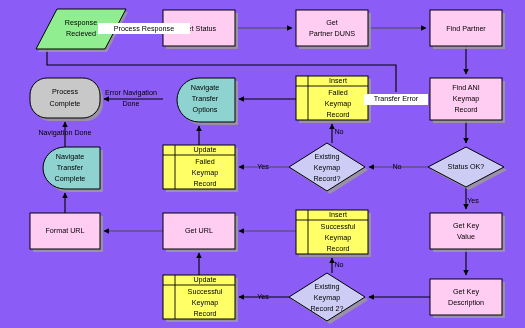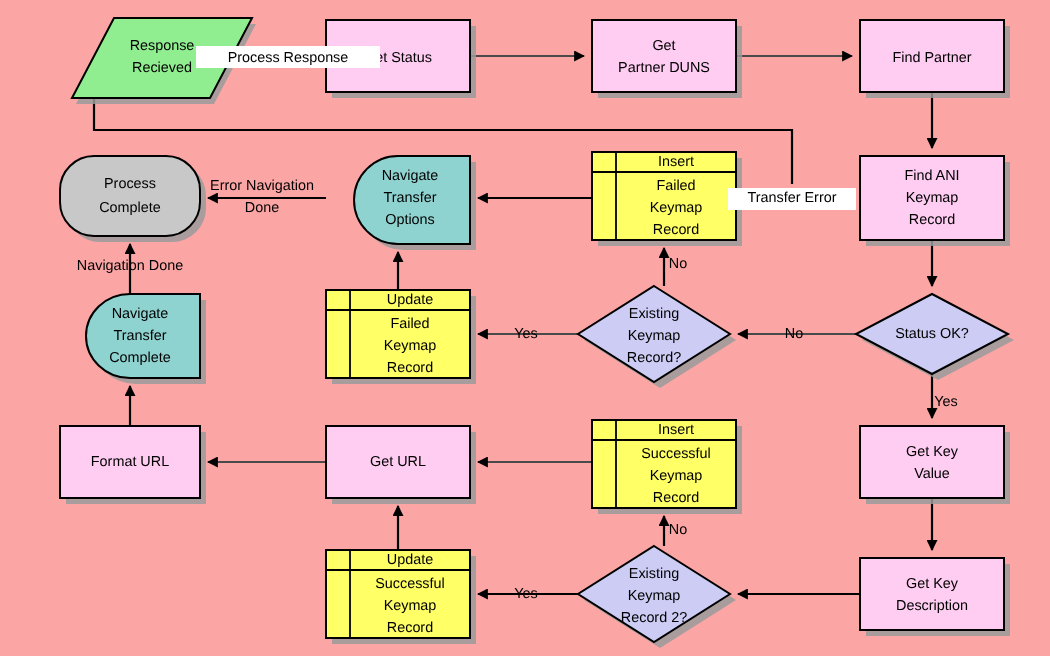--- a/index.html
+++ b/index.html
@@ -10,21 +10,21 @@
   body {
     width: 525px;
     height: 328px;
     overflow: hidden;
     font-family: "Liberation Sans", sans-serif;
   }
   #diagram-root {
     position: relative;
     width: 525px;
     height: 328px;
-    background: #fca5a5;
+    background: #8b5cf6;
   }
   svg.flow {
     display: block;
     width: 525px;
     height: 328px;
   }
   .node-label {
     font-family: "Liberation Sans", sans-serif;
     font-size: 7.2px;
     fill: #000000;

